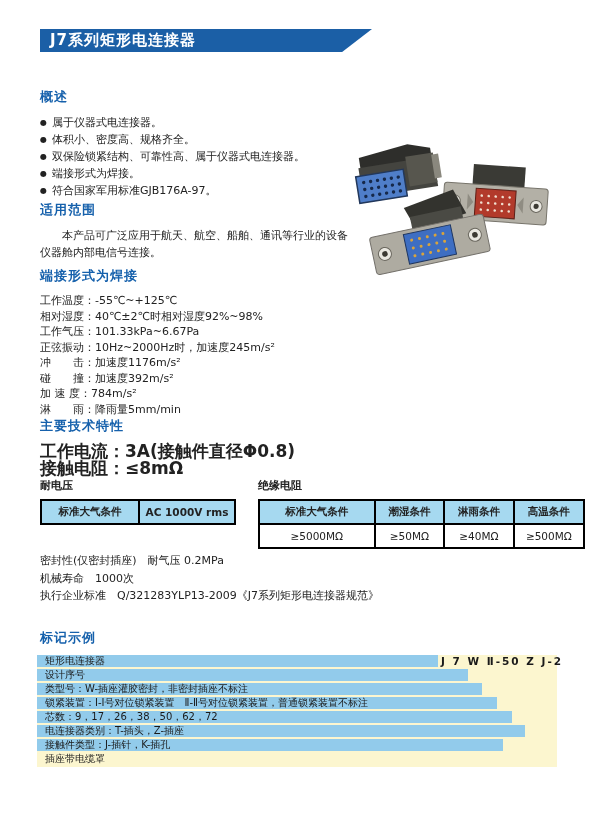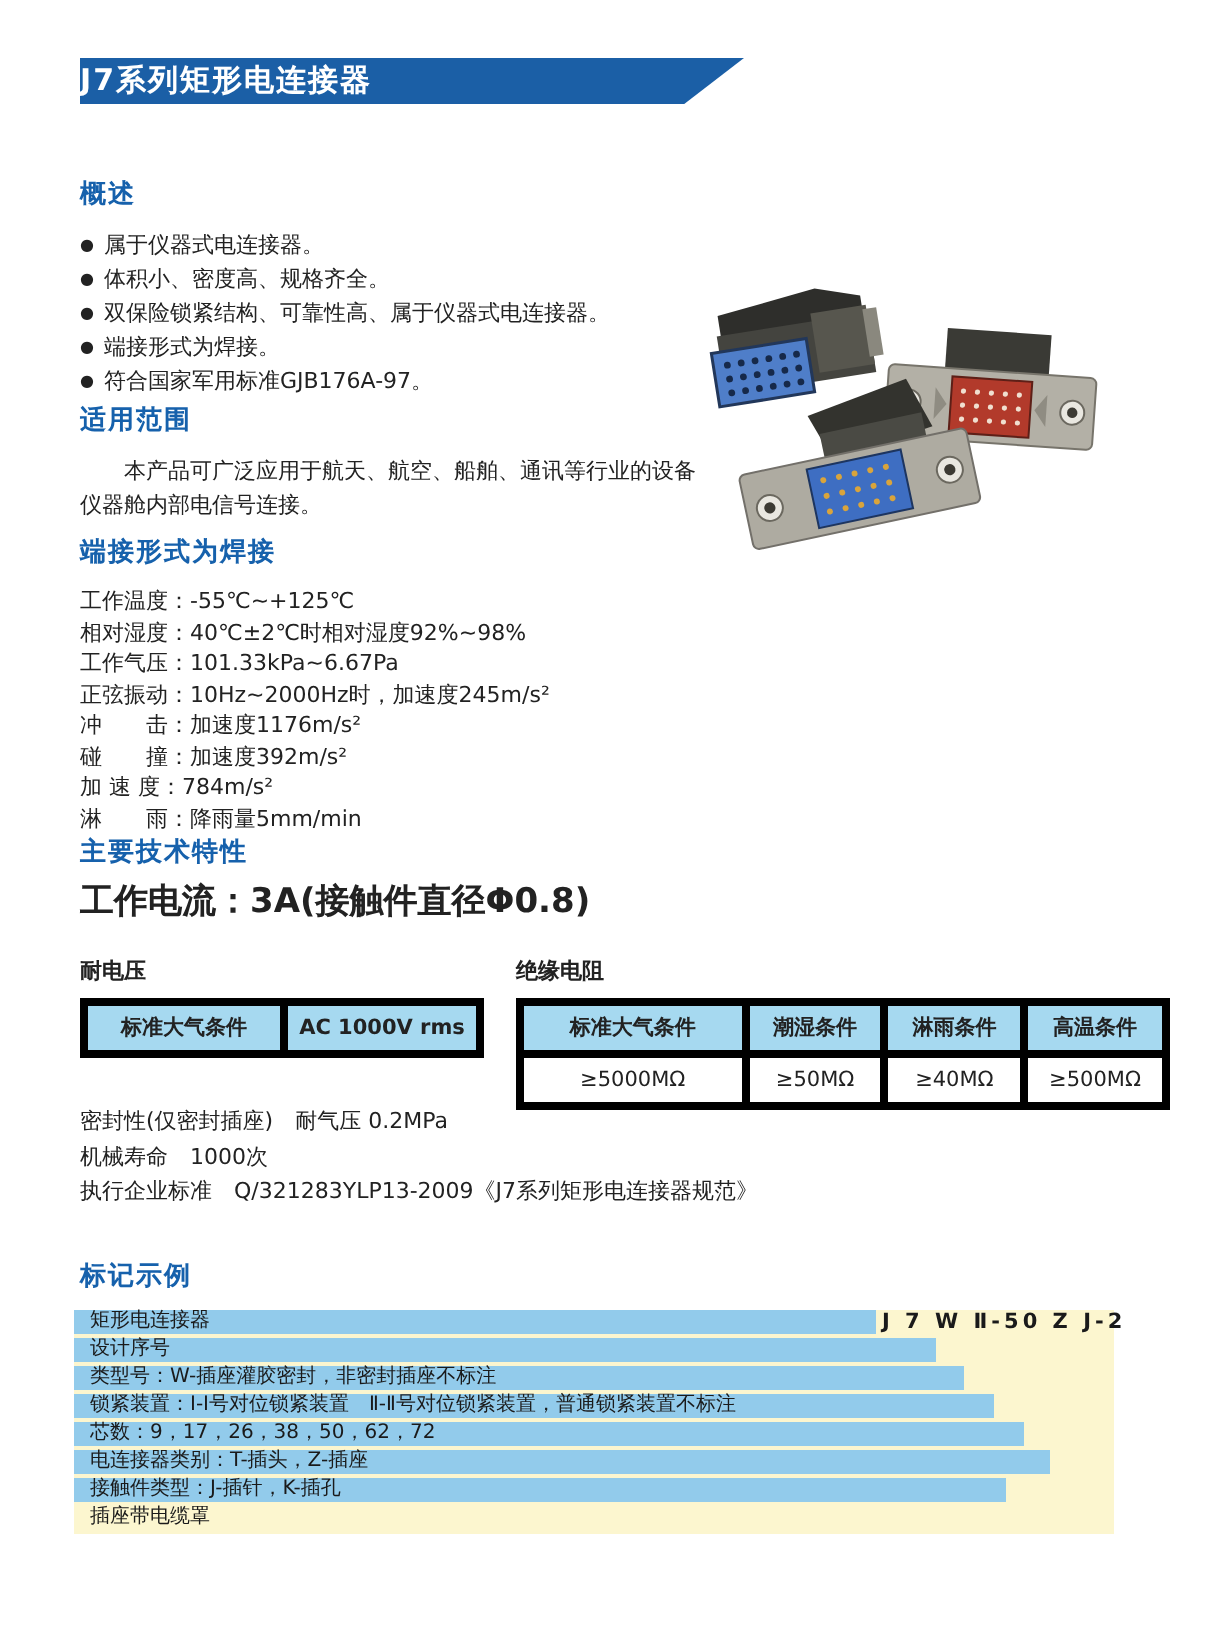--- a/index.html
+++ b/index.html
@@ -4,21 +4,21 @@
 <style>
   html,body{margin:0;padding:0;background:#ffffff;}
   .page{
     position:relative;width:613px;height:825px;background:#ffffff;
     font-family:"DejaVu Sans",sans-serif;color:#222;overflow:hidden;
   }
   
   .banner{
     position:absolute;left:40px;top:29px;width:332px;height:23px;
     background:#1b5fa6;color:#fff;font-size:15px;font-weight:bold;
-    line-height:23px;letter-spacing:1px;box-sizing:border-box;
+    line-height:23px;padding-left:10px;letter-spacing:1px;box-sizing:border-box;
     clip-path:polygon(0 0,100% 0,91% 100%,0 100%);
   }
   .sec{position:absolute;}
   .sec h2{
     margin:0 0 8px 0;font-size:13px;font-weight:bold;color:#1661ac;letter-spacing:1px;
   }
   .sec-overview{left:40px;top:88px;width:305px;}
   .bullets{list-style:none;margin:0;padding:0;font-size:11px;line-height:17px;}
   .bullets li .dot{font-size:8px;vertical-align:1px;margin-right:5px;color:#222;}
   .sec-application{left:40px;top:201px;width:318px;}
@@ -28,21 +28,21 @@
   .envlist{margin:0;padding:0;list-style:none;font-size:11px;line-height:15.5px;}
   .sec-tech{left:40px;top:417px;width:330px;}
   .techlist{margin:0;padding:0;list-style:none;font-size:17px;line-height:17px;font-weight:bold;}
   
   .tables{position:absolute;left:40px;top:478px;width:545px;height:70px;}
   .tbl-label{font-size:11px;font-weight:bold;color:#222;margin:0 0 6px 0;}
   .vt{position:absolute;left:0;top:0;}
   .it{position:absolute;left:218px;top:0;}
   table{border-collapse:collapse;}
   td{
-    border:4px solid #000000;height:22px;text-align:center;
+    border:2px solid #000000;height:22px;text-align:center;
     font-size:10.5px;padding:0 4px;background:#fff;color:#222;
   }
   td.hdr{background:#a6d9f0;font-weight:bold;}
   .vt td.c1{width:88px;} .vt td.c2{width:86px;}
   .it td.c1{width:112px;} .it td.c2,.it td.c3,.it td.c4{width:62px;}
   
   .notes{position:absolute;left:40px;top:552px;width:420px;font-size:11px;line-height:17.5px;}
   .notes div{white-space:pre;}
   
   .sec-marking{left:40px;top:629px;width:530px;}
@@ -187,20 +187,21 @@
       <li>碰　　撞：加速度392m/s²</li>
       <li>加 速 度：784m/s²</li>
       <li>淋　　雨：降雨量5mm/min</li>
     </ul>
   </div>
 
   <div class="sec sec-tech">
     <h2>主要技术特性</h2>
     <ul class="techlist">
       <li>工作电流：3A(接触件直径Φ0.8)</li>
+      <li>接触电阻：≤8mΩ</li>
     </ul>
   </div>
 
   <div class="tables">
     <div class="vt">
       <div class="tbl-label">耐电压</div>
       <table>
         <tbody>
             <tr>
           <td class="hdr c1">标准大气条件</td>

